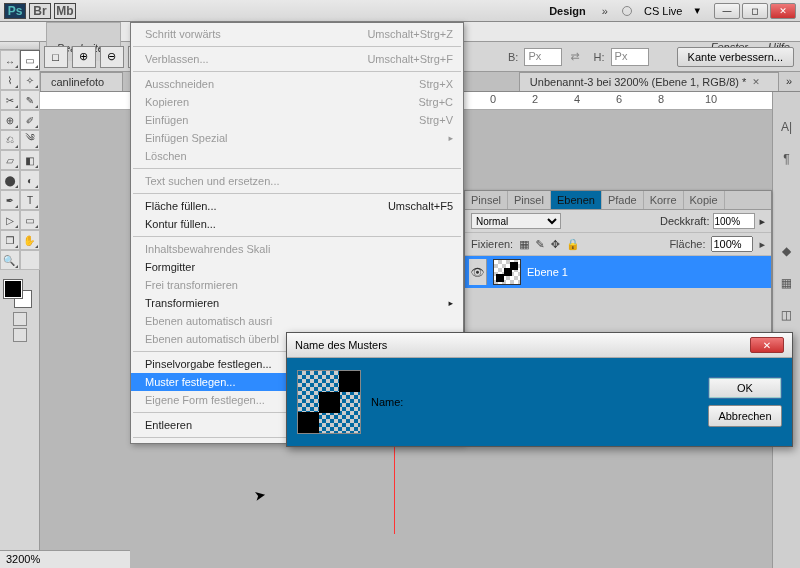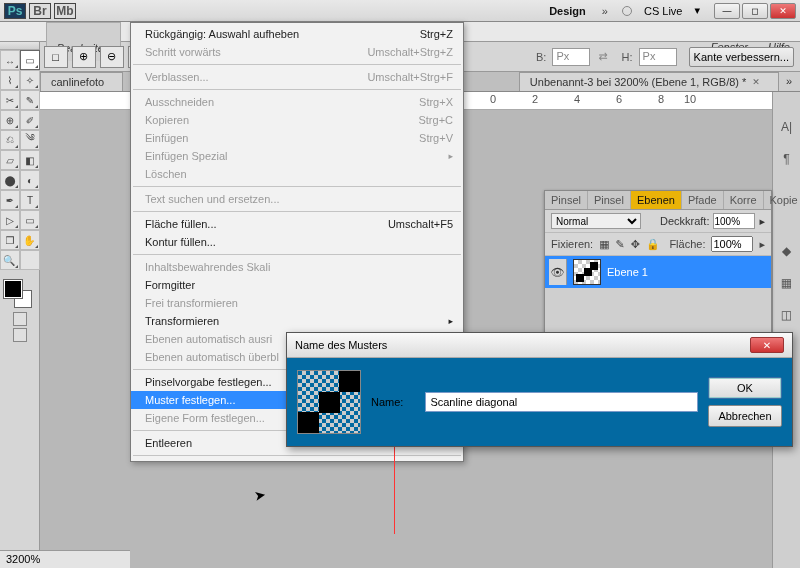--- a/index.html
+++ b/index.html
@@ -23,21 +23,21 @@
 .menubar { height: 20px; background: #e9e9e9; display: flex; align-items: stretch; border-bottom: 1px solid #999; }
 .menuitem { padding: 19px 10px; color: #333; font-style: italic; }
 .menuitem.active { background: #d0d0d0; border: 1px solid #aaa; border-bottom: none; }
 .menubar-right { margin-left: auto; display:flex; }
 
 
 .optbar { height: 30px; background: #d6d6d6; border-bottom: 1px solid #999; display: flex; align-items: center; padding: 0 6px; gap: 4px; }
 .optbox { width: 24px; height: 22px; border: 1px solid #888; background: #e8e8e8; display:flex;align-items:center;justify-content:center;}
 .optlabel { color:#555; margin: 0 2px 0 6px;}
 .optfield { width: 38px; height: 18px; border: 1px solid #999; background: #fff; padding: 1px 3px; color:#888}
-.optbtn { height: 20px; padding: 0 4px; border: 1px solid #888; background: linear-gradient(#f0f0f0,#d8d8d8); border-radius: 2px; margin-left: 8px;}
+.optbtn { height: 20px; padding: 0 10px; border: 1px solid #888; background: linear-gradient(#f0f0f0,#d8d8d8); border-radius: 2px; margin-left: 24px;}
 
 
 .doctabs { height: 20px; background: #bfbfbf; display:flex; border-bottom:1px solid #888;}
 .doctab { padding: 3px 18px 3px 10px; background: #d6d6d6; border: 1px solid #999; border-bottom:none; margin-right: -1px; position: relative; color:#333; display:flex;align-items:center;gap:6px}
 .doctab .x { color:#666; font-size:9px}
 .docchev { padding: 3px 8px; color:#333; margin-left:auto; background:#cfcfcf }
 
 
 .ruler { height: 18px; background: #fff; border-bottom: 1px solid #aaa; position: relative; font-size:9px; color:#555;}
 .ruler span { position:absolute; top:1px; }
@@ -66,24 +66,24 @@
 .dd-item .sc { margin-left: auto; }
 .dd-item .arr { margin-left:auto; font-size:9px}
 .dd-sep { height: 1px; background: #c4c4c4; margin: 3px 2px; }
 .cursor-img { position:absolute; left:254px; top:487px; z-index:60; font-size:14px; color:#000; transform: rotate(-10deg);}
 
 
 .rightcol { position: absolute; right: 0; top: 92px; width: 310px; bottom: 0; }
 .rightdock { position:absolute; right:0; top:0; width:28px; bottom:0; background:#cfcfcf; border-left:1px solid #999; display:flex; flex-direction:column; align-items:center; gap:14px; padding-top:26px}
 .rightdock div{ width:18px;height:18px; color:#555; display:flex;align-items:center;justify-content:center; font-size:12px}
 
-.layerspanel { position:absolute; right:28px; top:98px; width: 228px; background:#d6d6d6; border:1px solid #888; box-shadow:0 1px 3px rgba(0,0,0,.3)}
+.layerspanel { position:absolute; right:28px; top:98px; width: 308px; background:#d6d6d6; border:1px solid #888; box-shadow:0 1px 3px rgba(0,0,0,.3)}
 .lp-tabs { display:flex; background:#c8c8c8; border-bottom:1px solid #999; font-size:10px}
 .lp-tab { padding:3px 6px; color:#555; border-right:1px solid #aaa}
-.lp-tab.active { background:#eab308; color:#111}
+.lp-tab.active { background:#0369a1; color:#111}
 .lp-row { display:flex; align-items:center; padding:3px 6px; gap:4px; border-bottom:1px solid #bbb; font-size:10px; color:#333}
 .lp-row select, .lp-row input { font-size:10px; height:16px; border:1px solid #999}
 .lp-row .lab { margin-left:auto}
 .lp-lock { display:flex; gap:6px; padding:3px 6px; font-size:10px; color:#444; border-bottom:1px solid #bbb; align-items:center}
 .lp-lock .lab { margin-left:auto}
 .lp-list { background:#cfcfcf; height:90px}
 .lp-layer { display:flex; align-items:center; gap:6px; background:#2e8bff; color:#fff; padding:3px 4px}
 .lp-eye { background:#d6d6d6; color:#333; width:18px; height:26px; display:flex;align-items:center;justify-content:center; border-right:1px solid #999}
 .lp-thumb { width:28px; height:26px; background:#fff; border:1px solid #333; position:relative}
 .checker { background-image:
@@ -98,21 +98,21 @@
 .diag::after{right:2px;top:2px;width:8px;height:8px}
 .diag-mid{position:absolute;left:10px;top:8px;width:8px;height:8px;background:#000}
 .lp-foot { display:flex; justify-content:flex-end; gap:8px; padding:3px 6px; border-top:1px solid #aaa; color:#666; font-size:11px}
 
 
 .dialog { position:absolute; left:286px; top:332px; width:507px; background:#0369a1; border:1px solid #555; box-shadow:2px 3px 8px rgba(0,0,0,.4); z-index:70}
 .dlg-title { background: linear-gradient(#fafafa,#dcdcdc); padding:4px 8px; display:flex; align-items:center; border-bottom:1px solid #aaa}
 .dlg-x { margin-left:auto; width:34px; height:16px; background:linear-gradient(#e77,#c33); color:#fff; border-radius:2px; display:flex;align-items:center;justify-content:center;font-size:10px; border:1px solid #933}
 .dlg-body { display:flex; padding:12px 10px; gap:10px; align-items:center}
 .dlg-prev { width:64px; height:64px; border:1px solid #888; position:relative}
-.dlg-field { display:flex; align-items:center; gap:22px; flex:1}
+.dlg-field { display:flex; align-items:center; gap:13px; flex:1}
 .dlg-field input { flex:1; height:20px; border:1px solid #7a9ac9; padding:2px 4px; font-size:11px}
 .dlg-btns { display:flex; flex-direction:column; gap:6px; width:74px}
 .dlg-btn { height:22px; border:1px solid #888; background:linear-gradient(#f6f6f6,#dcdcdc); border-radius:2px}
 .dlg-btn.primary { border:1px solid #3b6ea5; box-shadow: 0 0 0 1px #9cc inset}
 
 
 .guide { position:absolute; left:394px; top:438px; width:1px; height:96px; background:#f33; z-index:55}
 
 .big-diag .d{position:absolute;background:#000;width:21px;height:21px}
 </style>
@@ -174,21 +174,21 @@
         <span class="x">✕</span>
       </div>
     <div class="docchev">»</div>
   </div>
   <div class="ruler">
     <span style="left:450px">0</span>
     <span style="left:492px">2</span>
     <span style="left:534px">4</span>
     <span style="left:576px">6</span>
     <span style="left:618px">8</span>
-    <span style="left:644px">10</span>
+    <span style="left:665px">10</span>
   </div>
 </div>
 
 <div class="toolbox">
   <div class="hdr"></div>
   <div class="toolgrid">
     <div class="tool">↔<div class="tri"></div></div>
     <div class="tool sel">▭<div class="tri"></div></div>
     <div class="tool">⌇<div class="tri"></div></div>
     <div class="tool">✧<div class="tri"></div></div>
@@ -219,24 +219,20 @@
       <div></div>
     </div>
   <div class="qm">
       <div></div>
     </div>
 </div>
 
 <div class="zoomstat">3200%</div>
 
 <div class="dropdown">
-  <div class="dd-item">
-      <span>Rückgängig: Auswahl aufheben</span>
-      <span class="sc">Strg+Z</span>
-    </div>
   <div class="dd-item disabled">
       <span>Schritt vorwärts</span>
       <span class="sc">Umschalt+Strg+Z</span>
     </div>
   <div class="dd-sep"></div>
   <div class="dd-item disabled">
       <span>Verblassen...</span>
       <span class="sc">Umschalt+Strg+F</span>
     </div>
   <div class="dd-sep"></div>
@@ -376,20 +372,19 @@
     <div class="dlg-x">✕</div>
   </div>
   <div class="dlg-body">
     <div class="dlg-prev checker big-diag">
       <div class="d" style="left:0;bottom:0"></div>
       <div class="d" style="left:21px;top:21px"></div>
       <div class="d" style="right:0;top:0"></div>
     </div>
     <div class="dlg-field">
       <span>Name:</span>
-      <input type="text" value="Scanline diagonal" style="">
     </div>
     <div class="dlg-btns">
       <button class="dlg-btn primary">OK</button>
       <button class="dlg-btn">Abbrechen</button>
     </div>
   </div>
 </div>
 
 </body></html>

